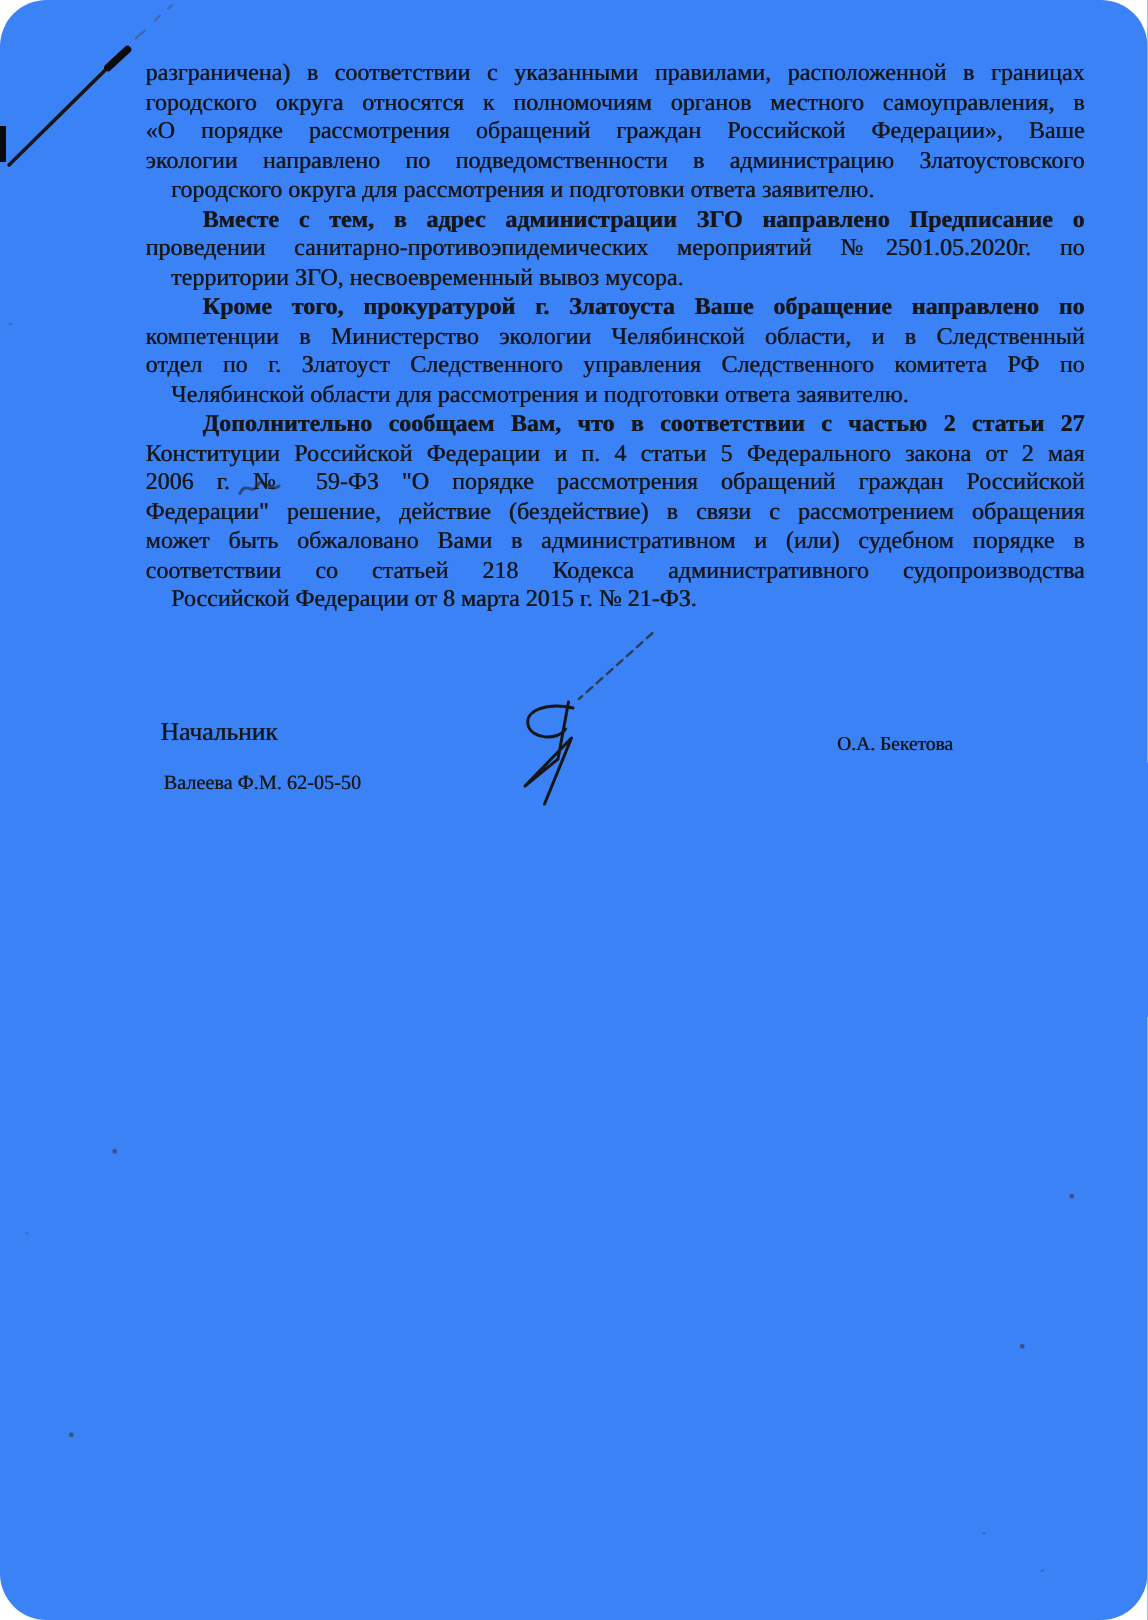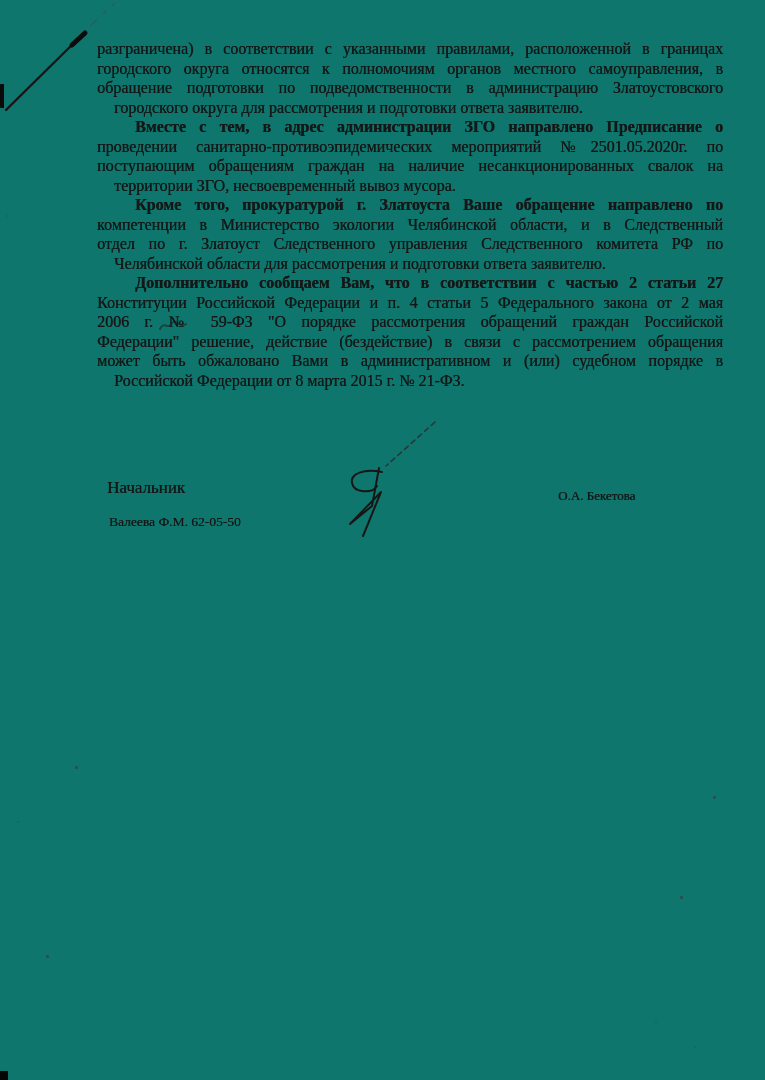--- a/index.html
+++ b/index.html
@@ -5,21 +5,21 @@
   html,body{margin:0;padding:0;}
   body{
     width:765px;height:1080px;
     background:#ffffff;
     font-family:"Liberation Serif","DejaVu Serif",serif;
     color:#161616;
     position:relative;
     overflow:hidden;
   }
   .page{
-    position:absolute;inset:0;background:#0f766e;overflow:hidden;
+    position:absolute;inset:0;background:#3b82f6;overflow:hidden;border-radius:31px;
   }
   .textblock{
     position:absolute;left:97px;top:39px;width:626px;
     filter:blur(0.25px);
   }
   .para{margin:0;padding:0;}
   .line{
     font-size:16px;
     line-height:19.5px;
     text-align:justify;
@@ -53,44 +53,45 @@
 </head>
 <body>
 
 <div class="page">
 
   <div class="textblock">
 
     <div class="para">
       <div class="line">разграничена) в соответствии с указанными правилами, расположенной в границах</div>
       <div class="line">городского округа относятся к полномочиям органов местного самоуправления, в</div>
-      <div class="line">обращение подготовки по подведомственности в администрацию Златоустовского</div>
+      <div class="line">«О порядке рассмотрения обращений граждан Российской Федерации», Ваше</div>
+      <div class="line">экологии направлено по подведомственности в администрацию Златоустовского</div>
       <div class="line last">городского округа для рассмотрения и подготовки ответа заявителю.</div>
     </div>
 
     <div class="para">
       <div class="line ind">Вместе с тем, в адрес администрации ЗГО направлено Предписание о</div>
       <div class="line">проведении санитарно-противоэпидемических мероприятий №2501.05.2020г. по</div>
-      <div class="line">поступающим обращениям граждан на наличие несанкционированных свалок на</div>
       <div class="line last">территории ЗГО, несвоевременный вывоз мусора.</div>
     </div>
 
     <div class="para">
       <div class="line ind">Кроме того, прокуратурой г. Златоуста Ваше обращение направлено по</div>
       <div class="line">компетенции в Министерство экологии Челябинской области, и в Следственный</div>
       <div class="line">отдел по г. Златоуст Следственного управления Следственного комитета РФ по</div>
       <div class="line last">Челябинской области для рассмотрения и подготовки ответа заявителю.</div>
     </div>
 
     <div class="para">
       <div class="line ind">Дополнительно сообщаем Вам, что в соответствии с частью 2 статьи 27</div>
       <div class="line">Конституции Российской Федерации и п. 4 статьи 5 Федерального закона от 2 мая</div>
       <div class="line">2006 г. № 59-ФЗ "О порядке рассмотрения обращений граждан Российской</div>
       <div class="line">Федерации" решение, действие (бездействие) в связи с рассмотрением обращения</div>
       <div class="line">может быть обжаловано Вами в административном и (или) судебном порядке в</div>
+      <div class="line">соответствии со статьей 218 Кодекса административного судопроизводства</div>
       <div class="line last">Российской Федерации от 8 марта 2015 г. № 21-ФЗ.</div>
     </div>
 
   </div>
 
   <div class="signoff-title">Начальник</div>
   <div class="signer-name">О.А. Бекетова</div>
   <div class="executor">Валеева Ф.М. 62-05-50</div>
 
   <svg class="svgmark" style="left:0;top:0;" width="135" height="125" viewBox="0 0 135 125">

